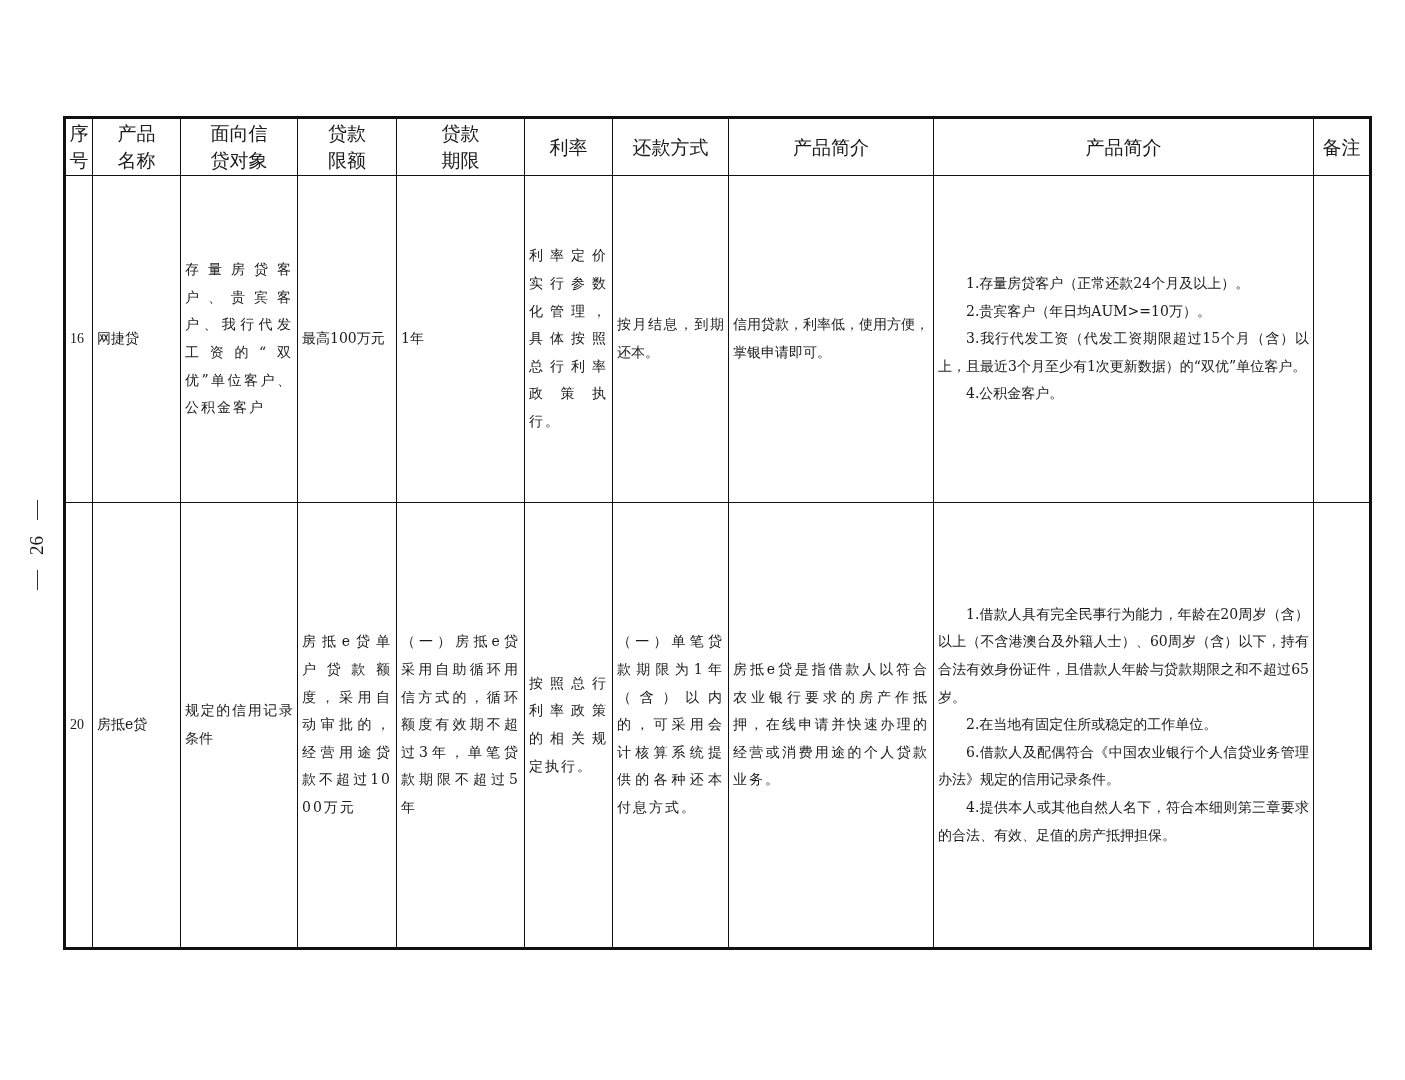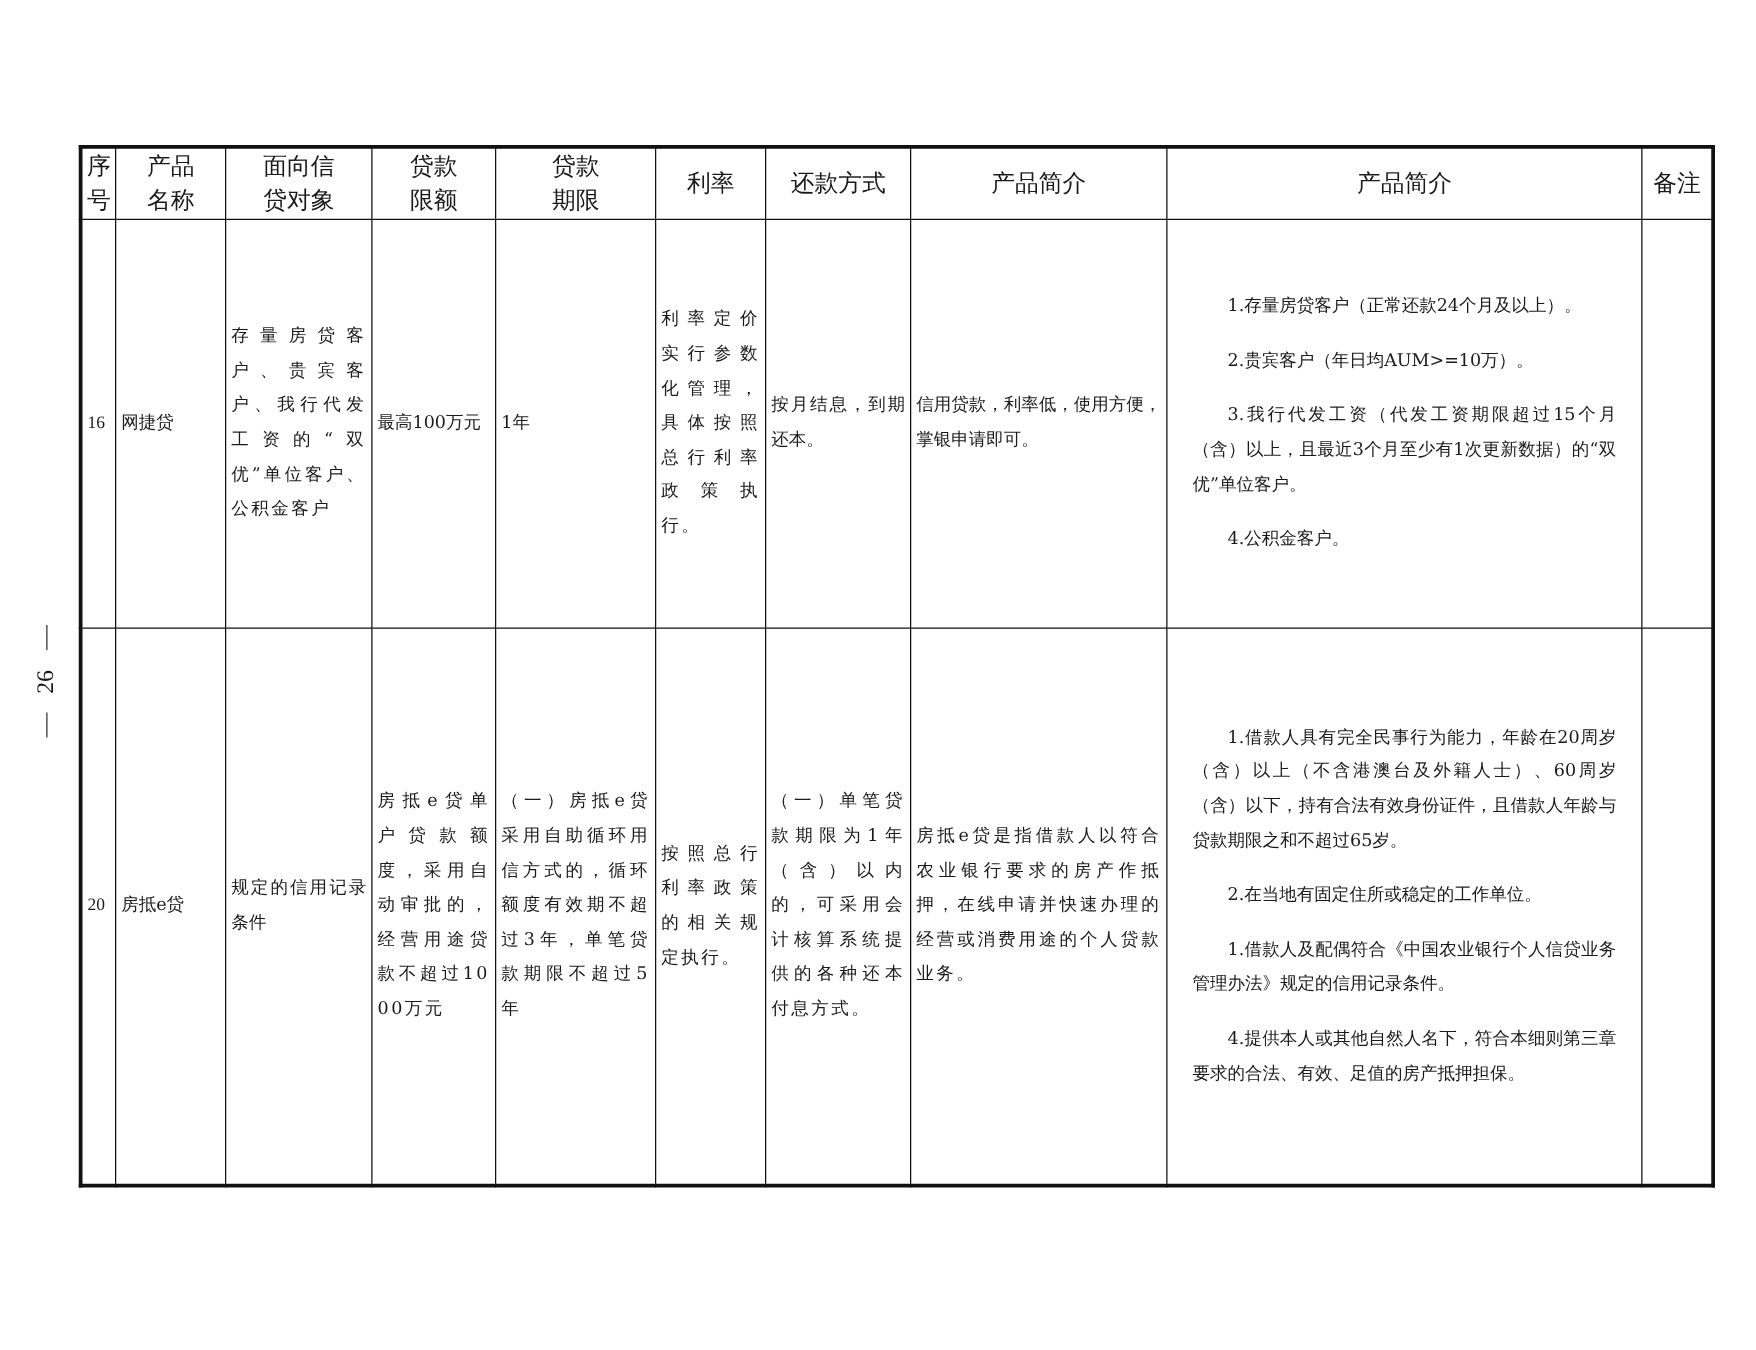--- a/index.html
+++ b/index.html
@@ -63,21 +63,21 @@
     font-size: 14px;
     line-height: 27.6px;
     text-align: justify;
     word-break: break-all;
   }
   td.center { text-align: center; }
   td.seq { padding: 0 2px; text-align: center; font-family: "Liberation Serif", serif; font-size: 20px; }
   tr.row-16 td { height: 326px; }
   tr.row-17 td { height: 444px; }
   .cond p {
-    margin: 16px;
+    margin: 0;
     text-indent: 2em;
   }
   .cond { padding: 0 4px; }
   .spread { letter-spacing: 2px; }
 </style>
 </head>
 <body>
 
 <div class="page-number">
   <span class="dash"></span>
@@ -150,19 +150,19 @@
       <td class="center">房抵e贷</td>
       <td>规定的信用记录条件</td>
       <td class="spread">房抵e贷单户贷款额度，采用自动审批的，经营用途贷款不超过1000万元</td>
       <td class="spread">（一）房抵e贷采用自助循环用信方式的，循环额度有效期不超过3年，单笔贷款期限不超过5年</td>
       <td class="spread">按照总行利率政策的相关规定执行。</td>
       <td class="spread">（一）单笔贷款期限为1年（含）以内的，可采用会计核算系统提供的各种还本付息方式。</td>
       <td class="spread">房抵e贷是指借款人以符合农业银行要求的房产作抵押，在线申请并快速办理的经营或消费用途的个人贷款业务。</td>
       <td class="cond">
         <p>1.借款人具有完全民事行为能力，年龄在20周岁（含）以上（不含港澳台及外籍人士）、60周岁（含）以下，持有合法有效身份证件，且借款人年龄与贷款期限之和不超过65岁。</p>
         <p>2.在当地有固定住所或稳定的工作单位。</p>
-        <p>1.借款人及配偶符合《中国农业银行个人信贷业务管理办法》规定的信用记录条件。</p>
+        <p>6.借款人及配偶符合《中国农业银行个人信贷业务管理办法》规定的信用记录条件。</p>
         <p>4.提供本人或其他自然人名下，符合本细则第三章要求的合法、有效、足值的房产抵押担保。</p>
       </td>
       <td></td>
     </tr>
   </tbody>
 </table>
 
 </body></html>

